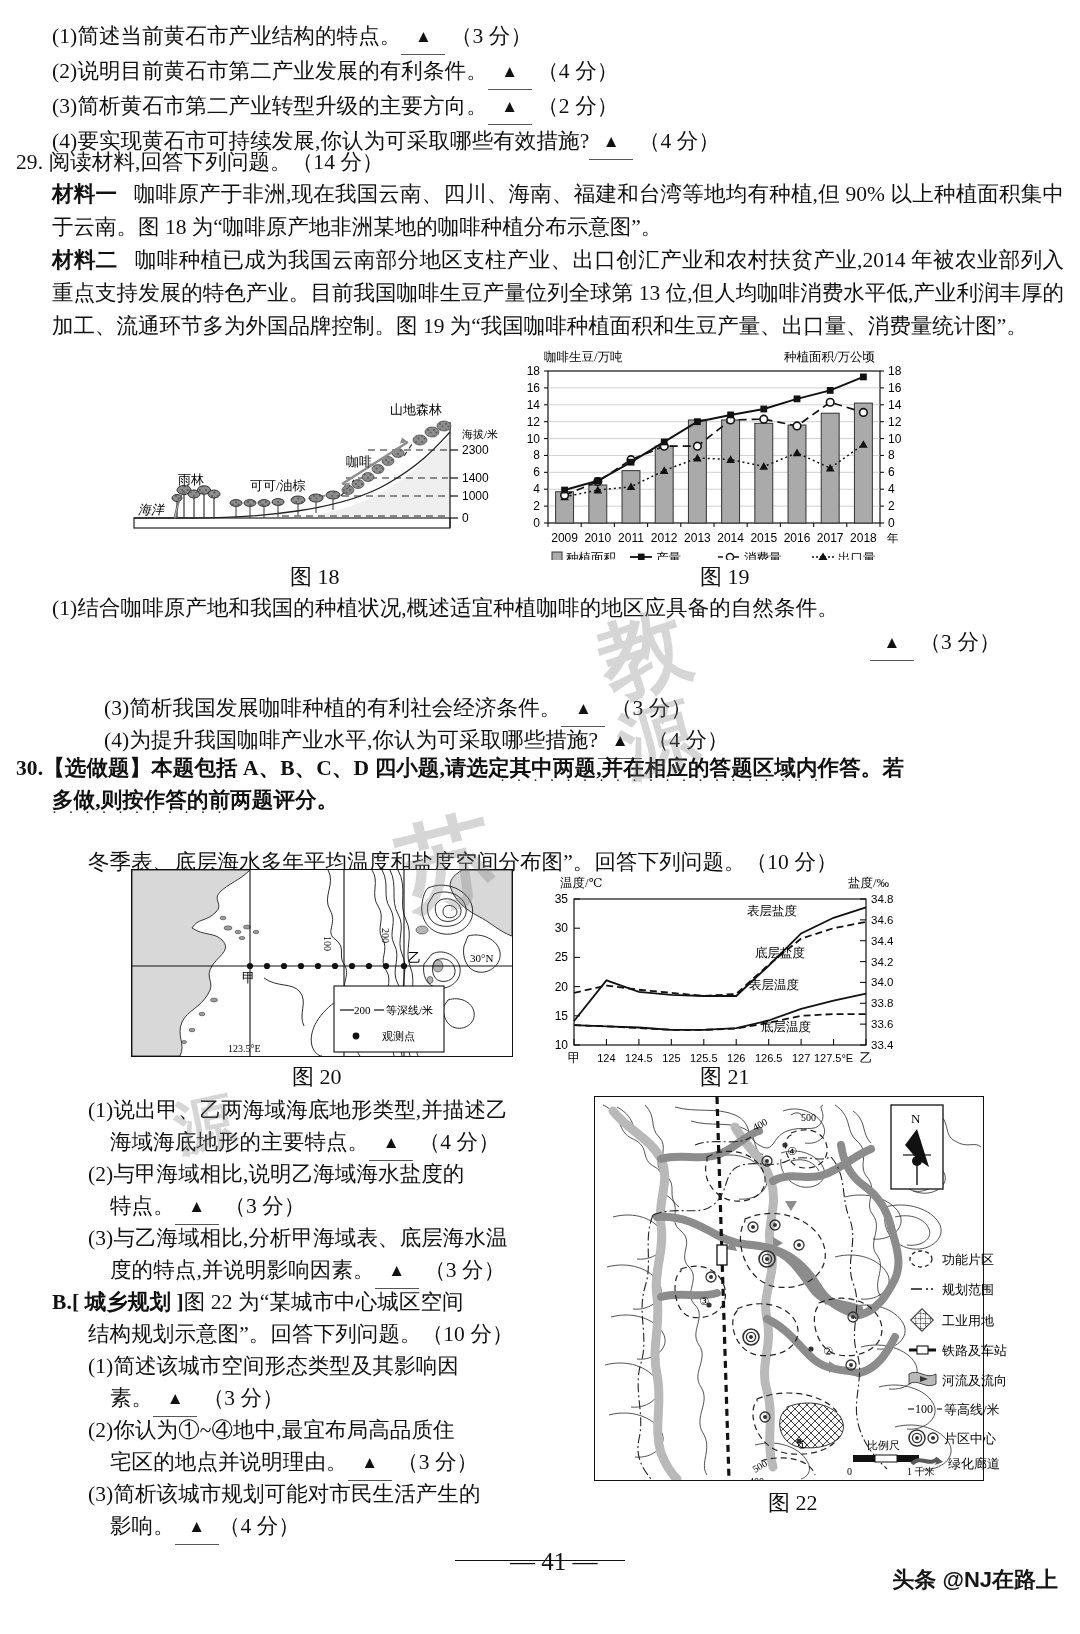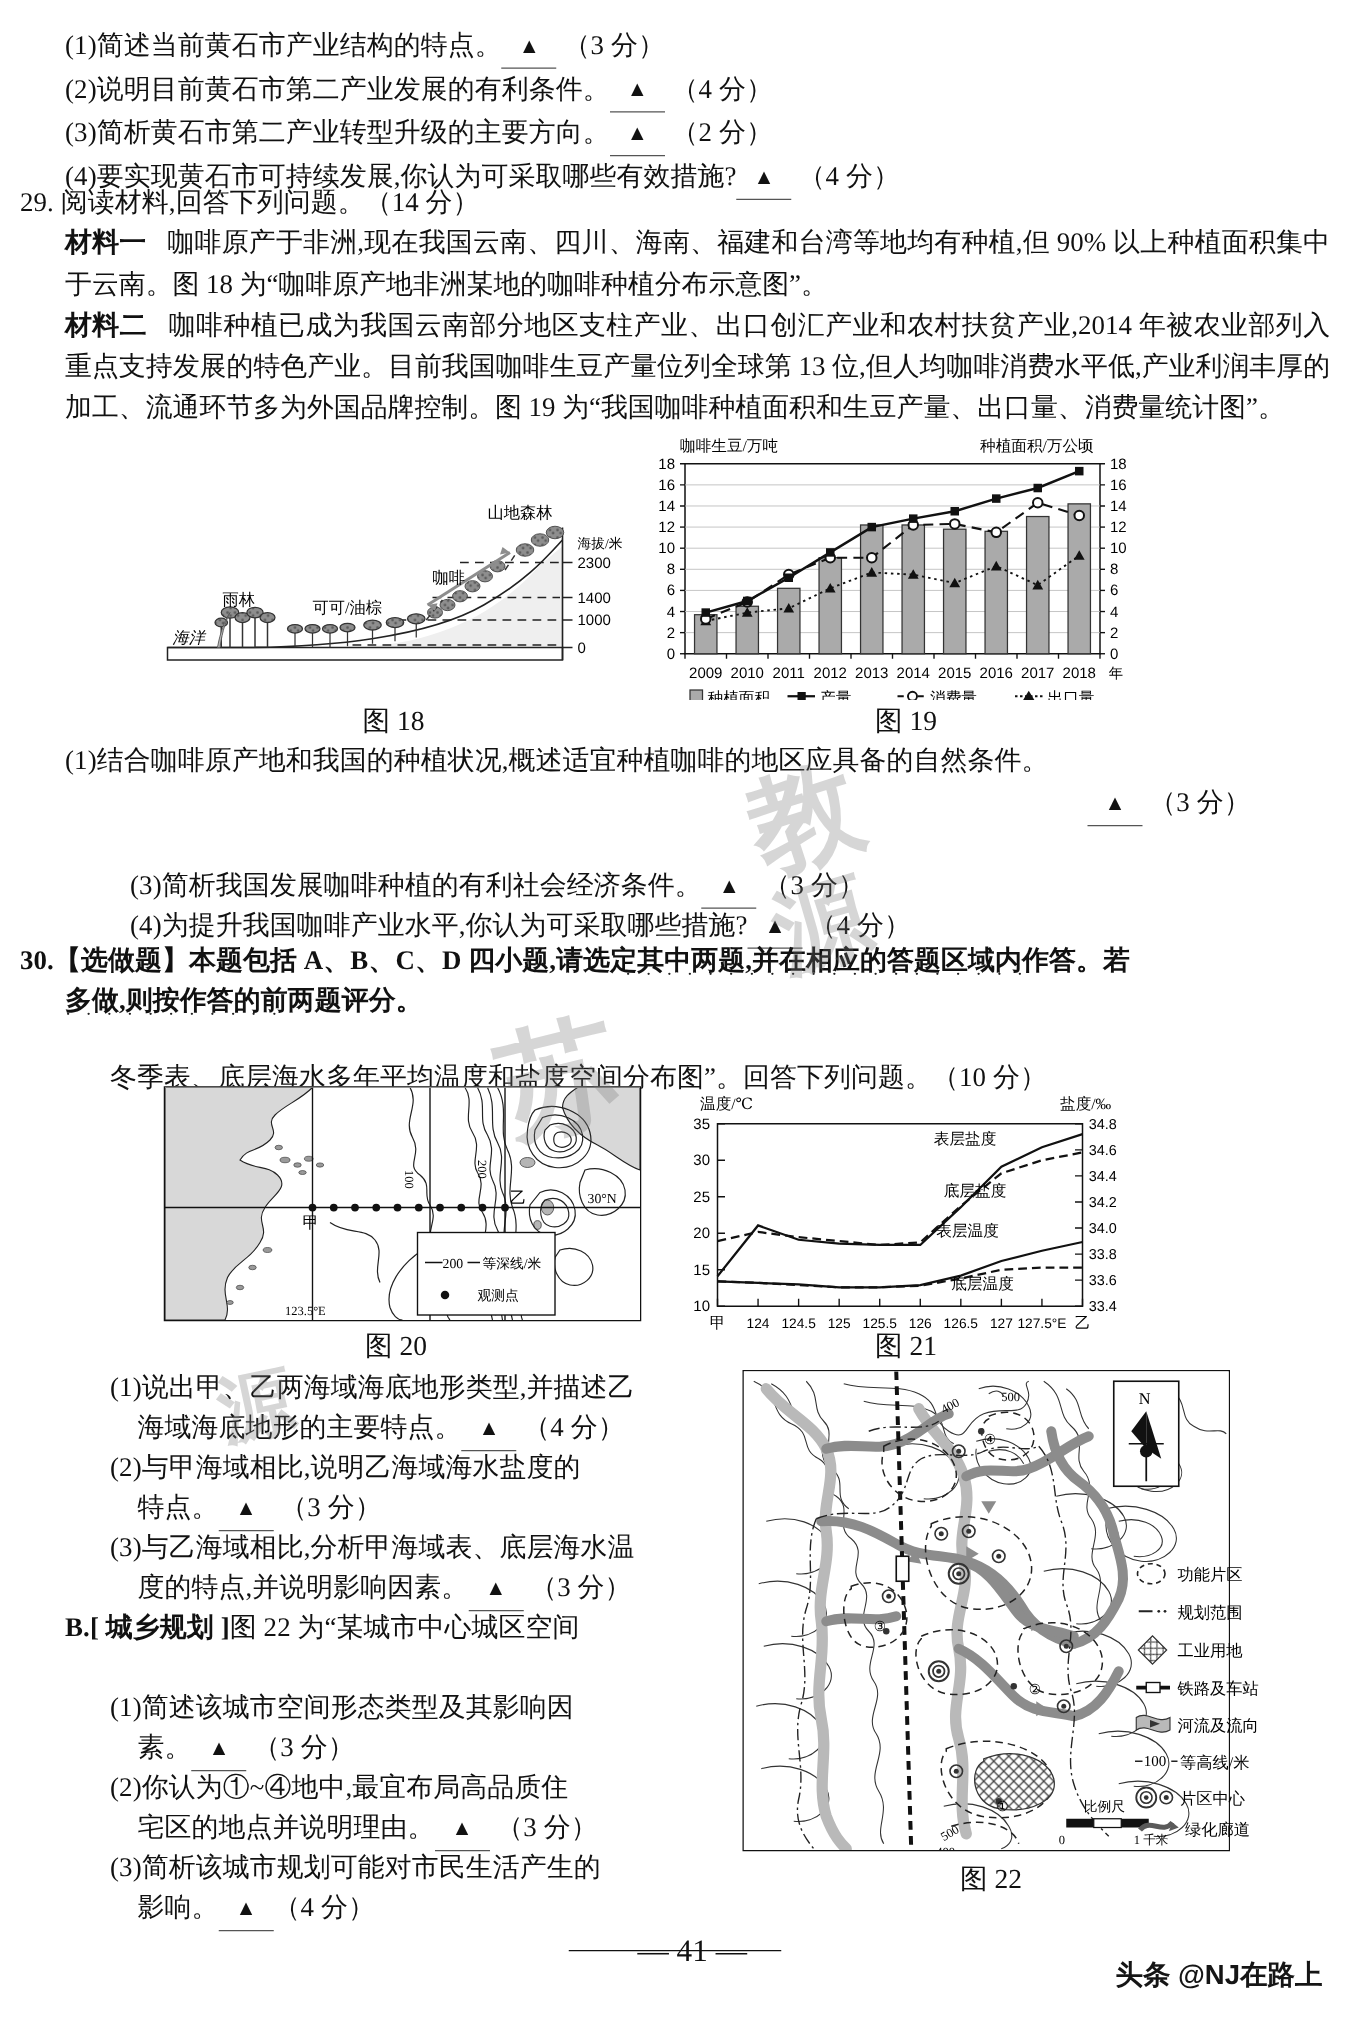--- a/index.html
+++ b/index.html
@@ -568,20 +568,21 @@
       <span>(3)</span><span>与乙海域相比,分析甲海域表、底层海水温</span>
     </div>
     <div class="qline" style="position:absolute;left:110px;top:160px;white-space:nowrap;">
       <span>度的特点,并说明影响因素。</span><span class="blank"><span class="tri">▲</span></span>&nbsp;<span>（3 分）</span>
     </div>
   </div>
 
   <div class="qline" style="position:absolute;left:52px;top:1286px;white-space:nowrap;">
     <span class="bold">B.</span><span class="bold">[ 城乡规划 ]</span><span>图 22 为“某城市中心城区空间</span>
   </div>
+  <div class="qline" style="position:absolute;left:88px;top:1318px;white-space:nowrap;">结构规划示意图”。回答下列问题。（10 分）</div>
 
   <div style="position:absolute;left:0;top:1350px;width:560px;">
     <div class="qline" style="position:absolute;left:88px;top:0;white-space:nowrap;">
       <span>(1)</span><span>简述该城市空间形态类型及其影响因</span>
     </div>
     <div class="qline" style="position:absolute;left:110px;top:32px;white-space:nowrap;">
       <span>素。</span><span class="blank"><span class="tri">▲</span></span>&nbsp;<span>（3 分）</span>
     </div>
     <div class="qline" style="position:absolute;left:88px;top:64px;white-space:nowrap;">
       <span>(2)</span><span>你认为①~④地中,最宜布局高品质住</span>

